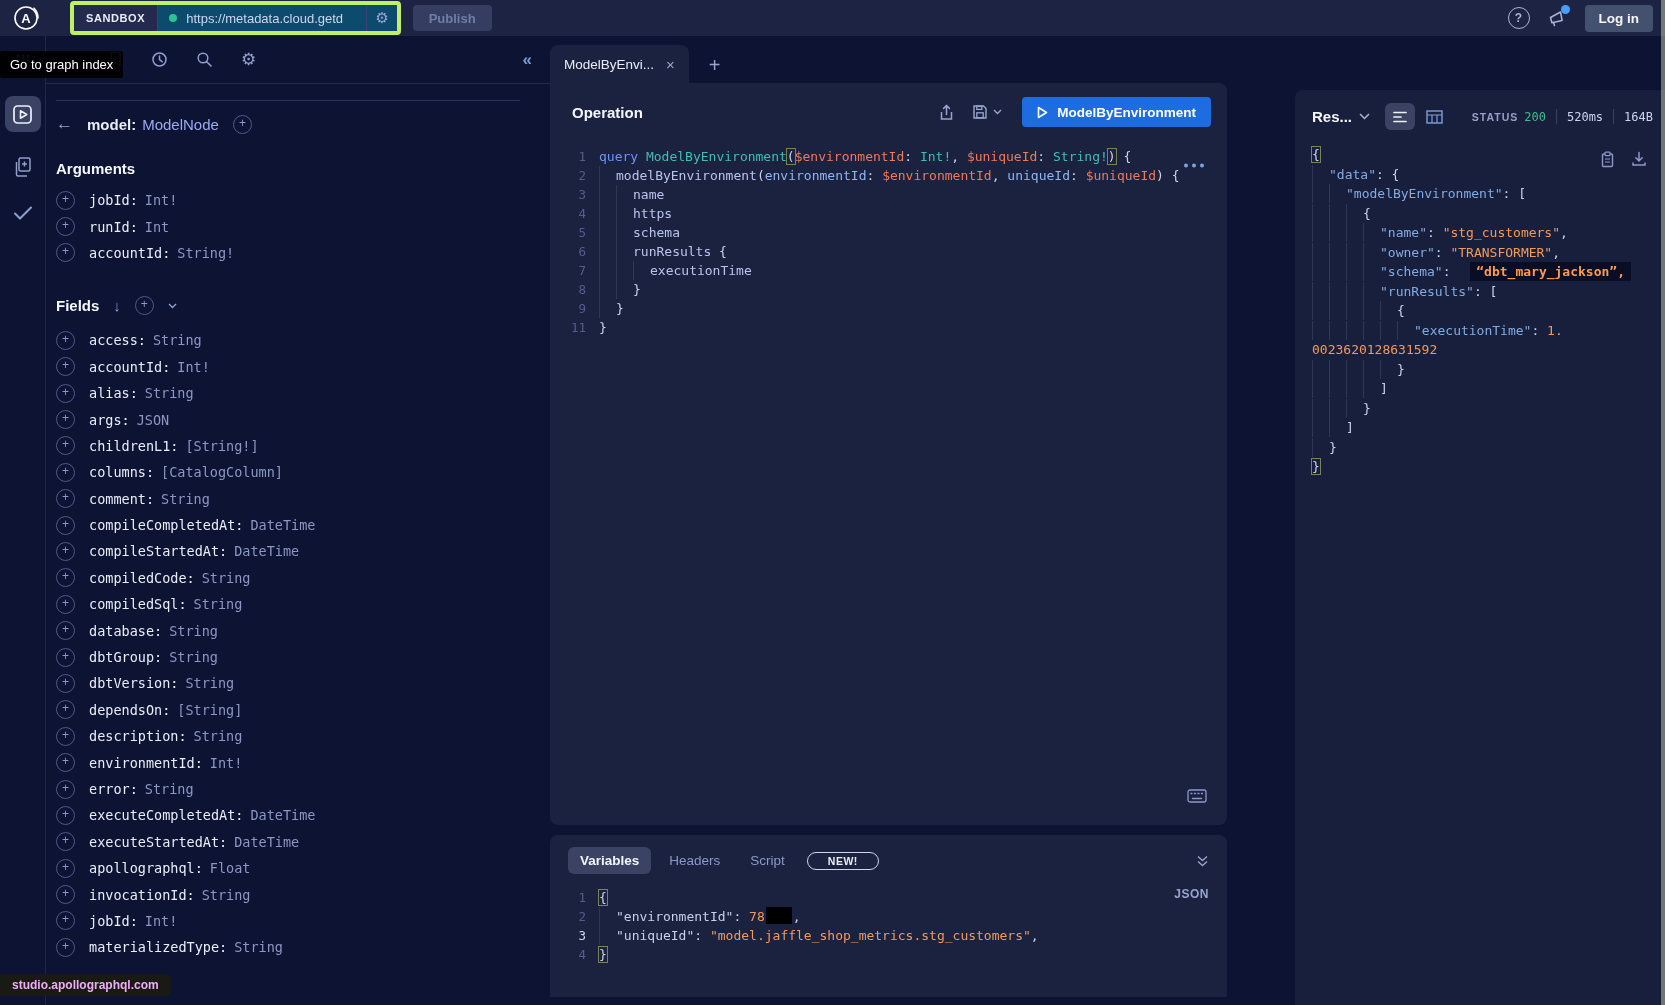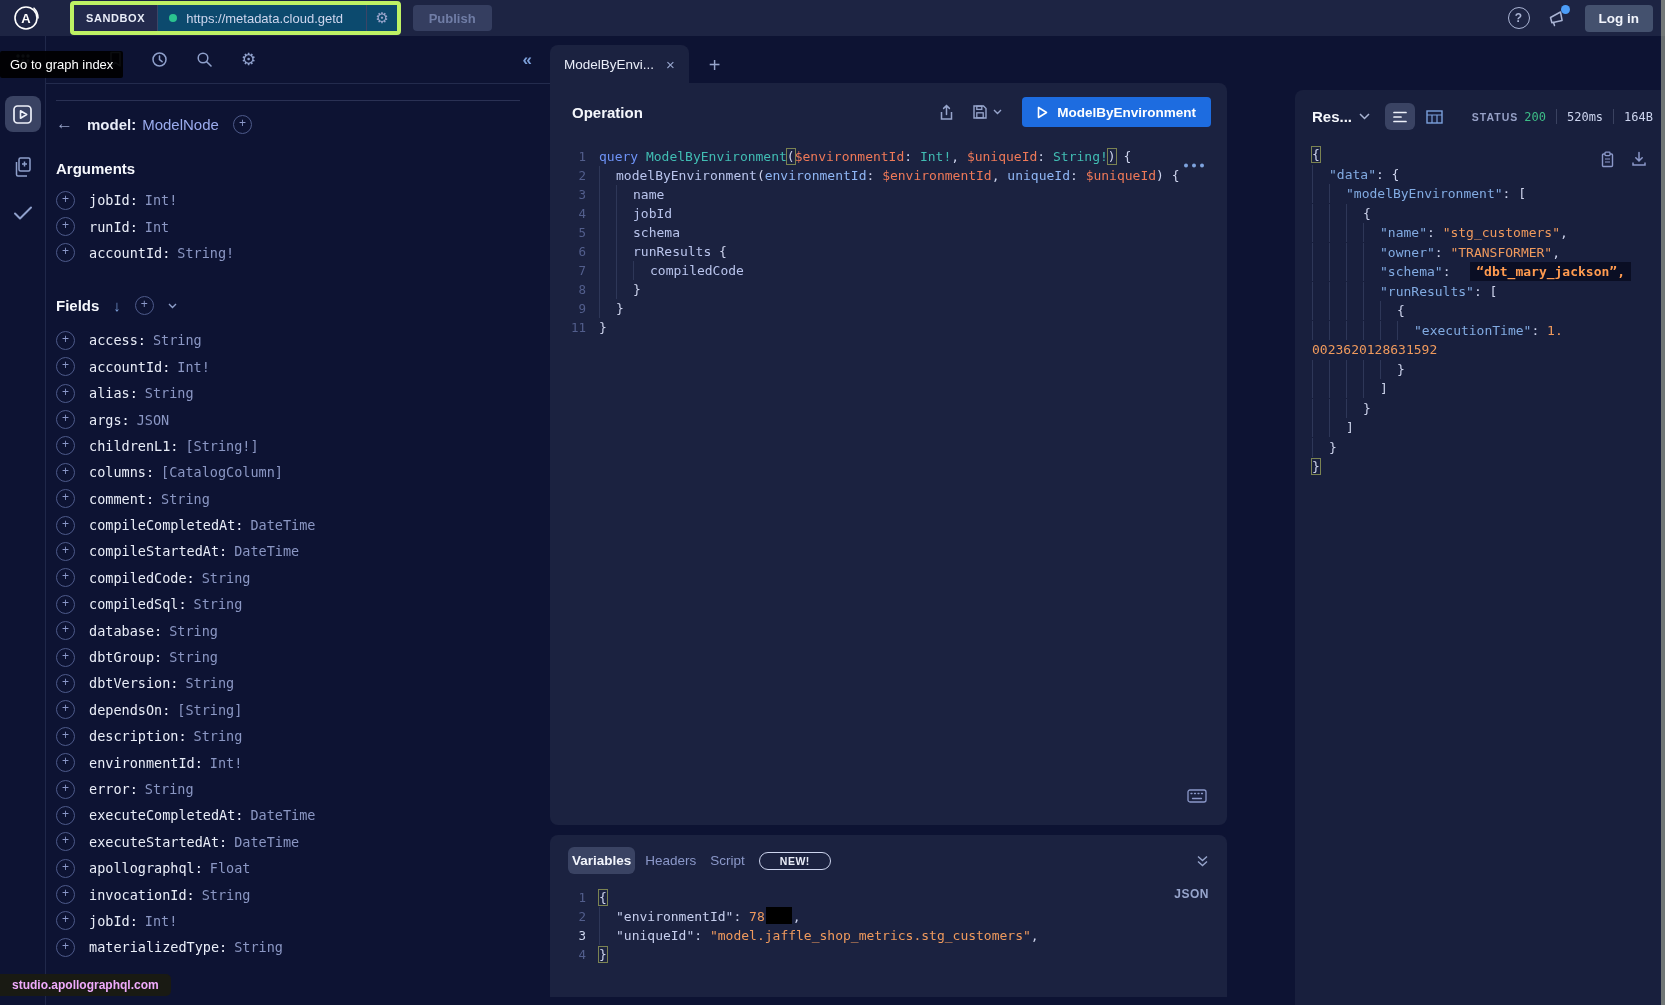--- a/index.html
+++ b/index.html
@@ -83,21 +83,21 @@
   .tk-vkey{color:#c7cfee}.tk-rkey{color:#82abe2}.tk-str{color:#f09a5d}.tk-num{color:#f09a5d}
   .tk-bx{color:#cdd3ec;box-shadow:0 0 0 1px #7b8352}
   .tk-hl{background:#0a0e24;color:#ff9b50;font-weight:bold;padding:2px 6px;margin-left:12px;
          font-family:"DejaVu Sans Mono",monospace}
   .tk-redact{display:inline-block;width:26px;height:17px;background:#000;vertical-align:-3px;margin:0 1px}
   .meatball{position:absolute;top:80px;right:22px}
   .kbd-icon{position:absolute;bottom:22px;right:20px;color:#8b98c9}
 
   .vars-card{position:absolute;top:799px;left:0;right:0;bottom:0;background:#1b2240;border-radius:8px 8px 0 0}
   .vars-tabs{display:flex;align-items:center;padding:12px 18px 8px 18px;gap:6px}
-  .vtab{font-size:13.5px;color:#8b98c9;padding:6px 4px;border-radius:6px}
+  .vtab{font-size:13.5px;color:#8b98c9;padding:6px 12px;border-radius:6px}
   .vtab.active{background:#3a4363;color:#f2f5fc;font-weight:bold}
   .newbadge{border:1px solid #cdd5ee;border-radius:10px;padding:2px 20px;font-size:10.5px;font-weight:bold;
         letter-spacing:.5px;color:#e9edf8;margin-left:4px}
   .dblchev{margin-left:auto;color:#97a5cc}
   .lang{position:absolute;top:52px;right:18px;font-size:12px;font-weight:bold;color:#97a5cc;letter-spacing:.5px}
 
   
   .response{position:absolute;left:1295px;top:90px;right:0;bottom:0;background:#181f3d;border-radius:8px 0 0 0}
   .resp-header{display:flex;align-items:center;padding:13px 12px 9px 17px;gap:7px}
   .resp-title{font-size:15px;font-weight:bold;color:#f5f7fc}
@@ -413,33 +413,33 @@
           <div class="cl">
             <span class="gut">2</span>
             <span class="code"><span class="ind"></span><span class="tk-fld">modelByEnvironment</span><span class="tk-pun">(</span><span class="tk-arg">environmentId</span><span class="tk-pun">: </span><span class="tk-var">$environmentId</span><span class="tk-pun">, </span><span class="tk-arg">uniqueId</span><span class="tk-pun">: </span><span class="tk-var">$uniqueId</span><span class="tk-pun">) {</span></span>
           </div>
           <div class="cl">
             <span class="gut">3</span>
             <span class="code"><span class="ind"></span><span class="ind"></span><span class="tk-fld">name</span></span>
           </div>
           <div class="cl">
             <span class="gut">4</span>
-            <span class="code"><span class="ind"></span><span class="ind"></span><span class="tk-fld">jobId</span></span>
+            <span class="code"><span class="ind"></span><span class="ind"></span><span class="tk-fld">https</span></span>
           </div>
           <div class="cl">
             <span class="gut">5</span>
             <span class="code"><span class="ind"></span><span class="ind"></span><span class="tk-fld">schema</span></span>
           </div>
           <div class="cl">
             <span class="gut">6</span>
             <span class="code"><span class="ind"></span><span class="ind"></span><span class="tk-fld">runResults</span><span class="tk-pun"> {</span></span>
           </div>
           <div class="cl">
             <span class="gut">7</span>
-            <span class="code"><span class="ind"></span><span class="ind"></span><span class="ind"></span><span class="tk-fld">compiledCode</span></span>
+            <span class="code"><span class="ind"></span><span class="ind"></span><span class="ind"></span><span class="tk-fld">executionTime</span></span>
           </div>
           <div class="cl">
             <span class="gut">8</span>
             <span class="code"><span class="ind"></span><span class="ind"></span><span class="tk-pun">}</span></span>
           </div>
           <div class="cl">
             <span class="gut">9</span>
             <span class="code"><span class="ind"></span><span class="tk-pun">}</span></span>
           </div>
           <div class="cl">

